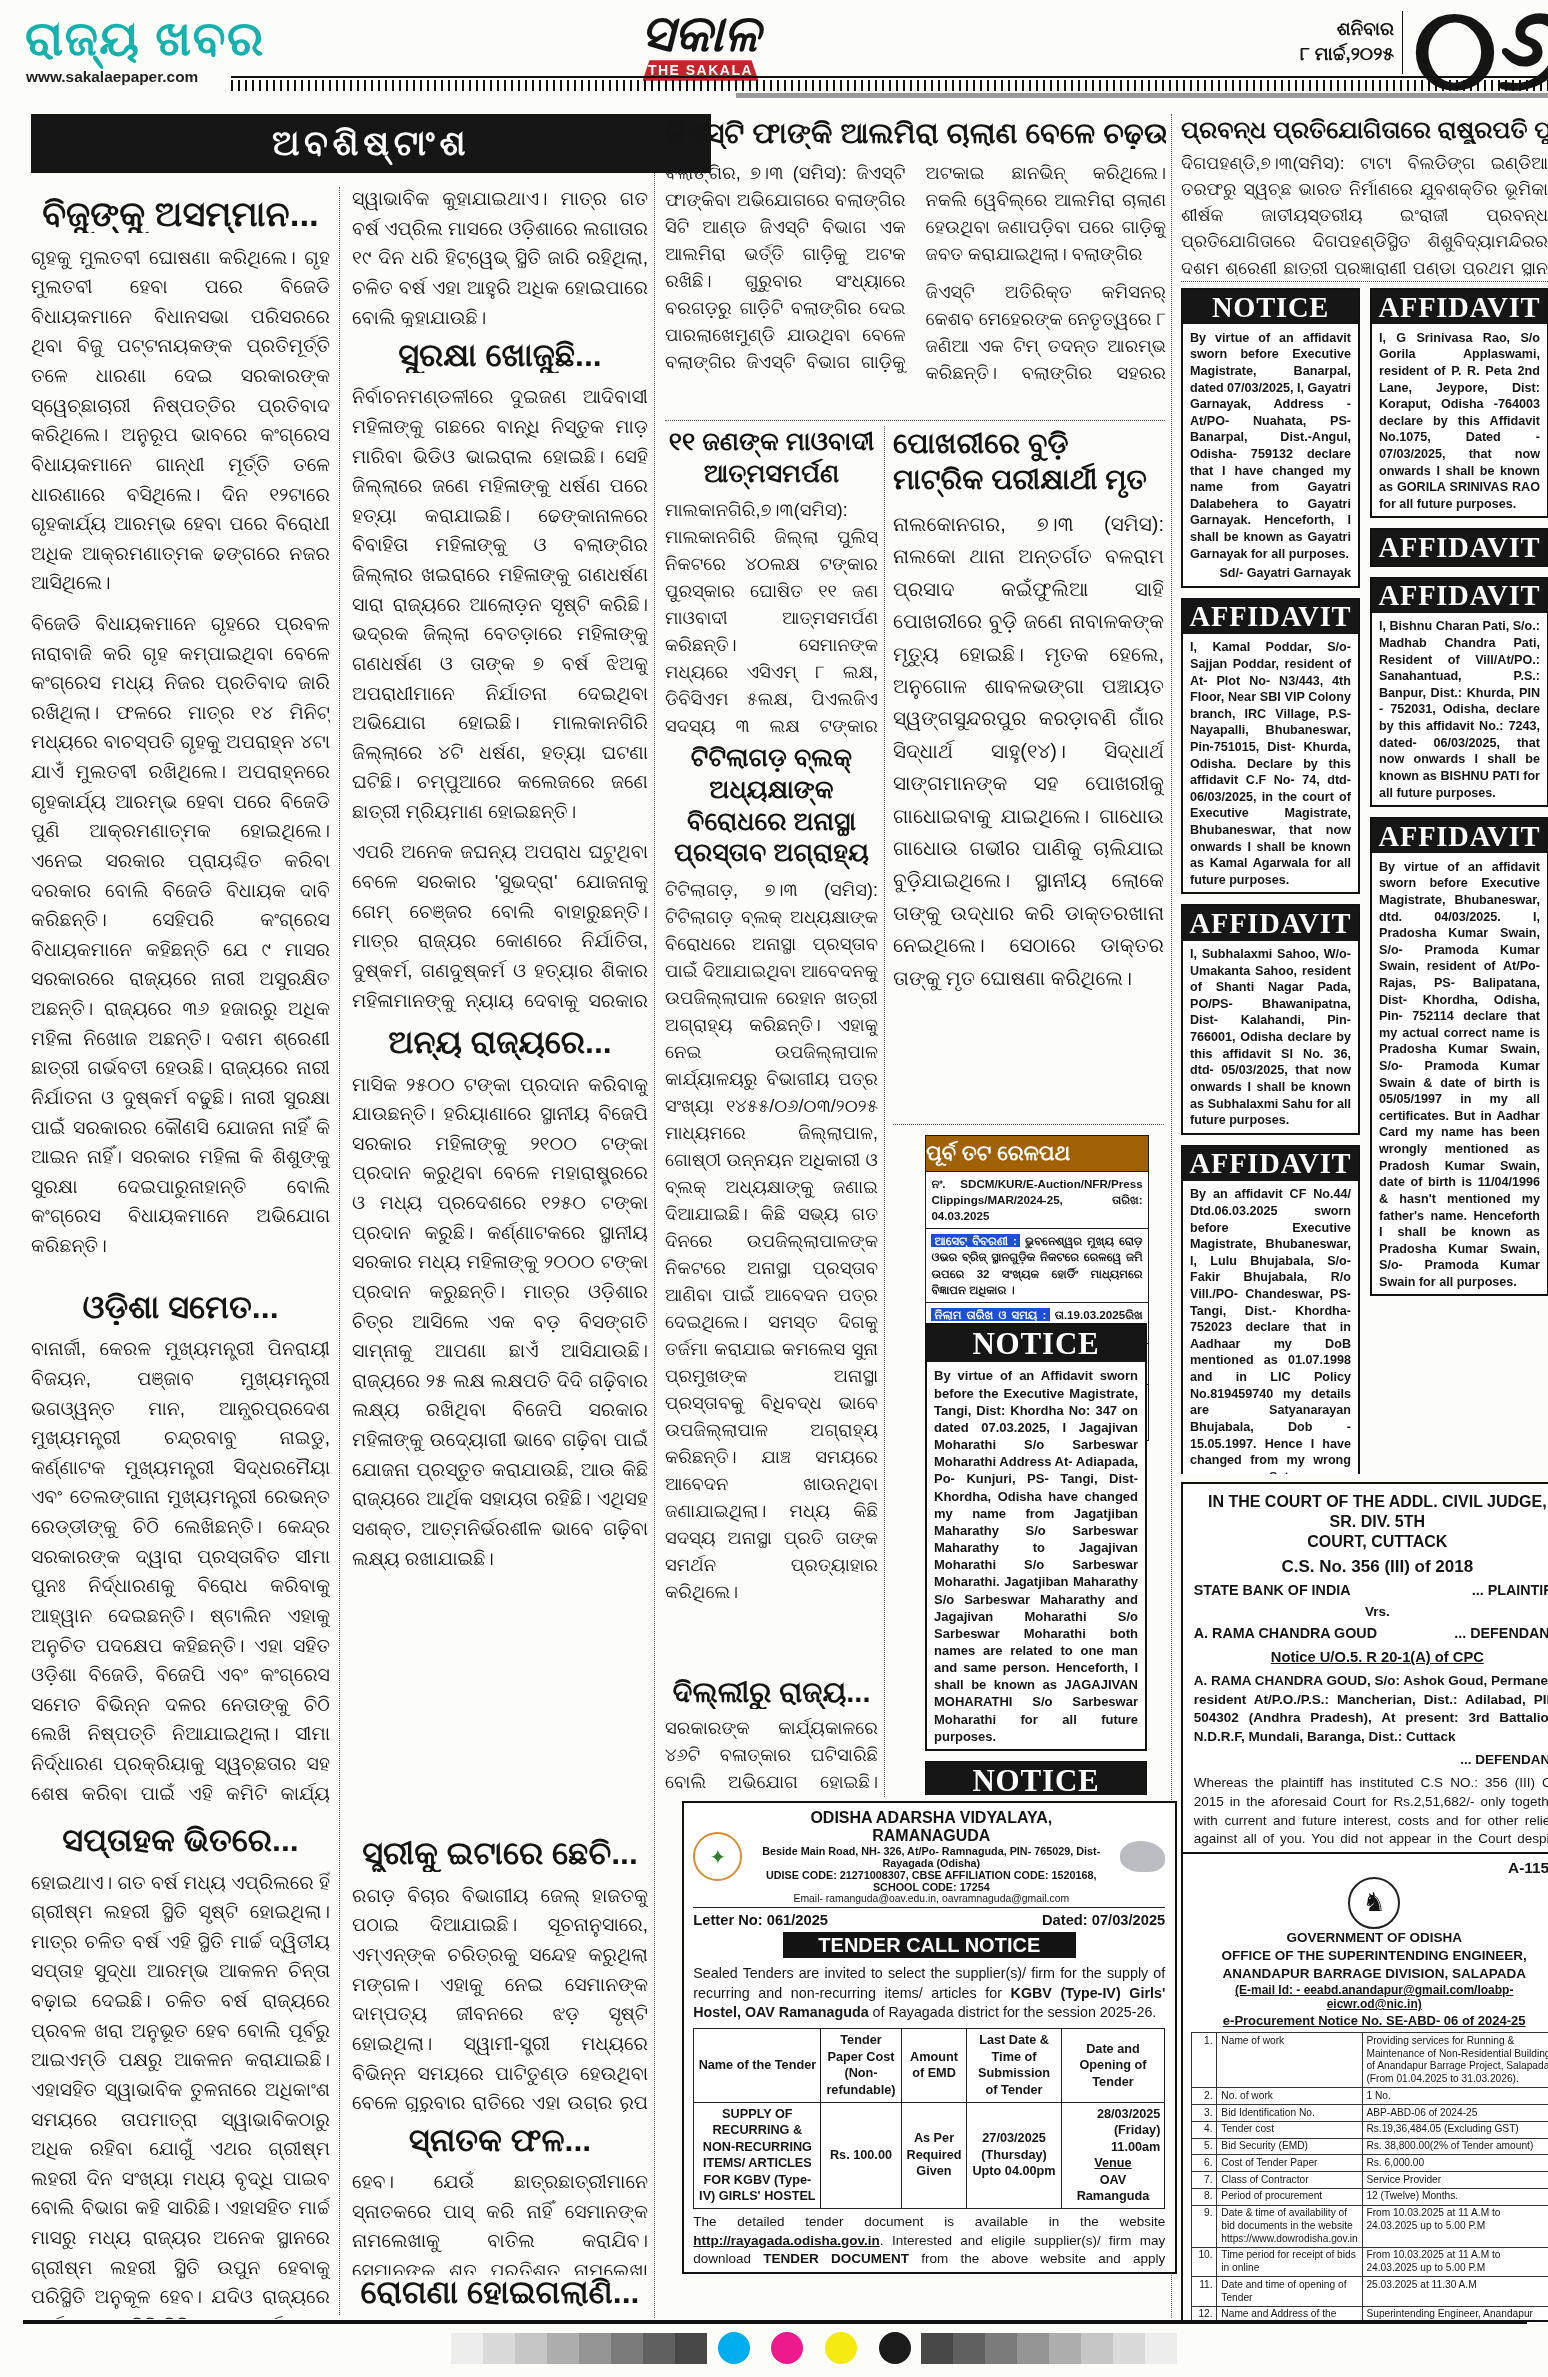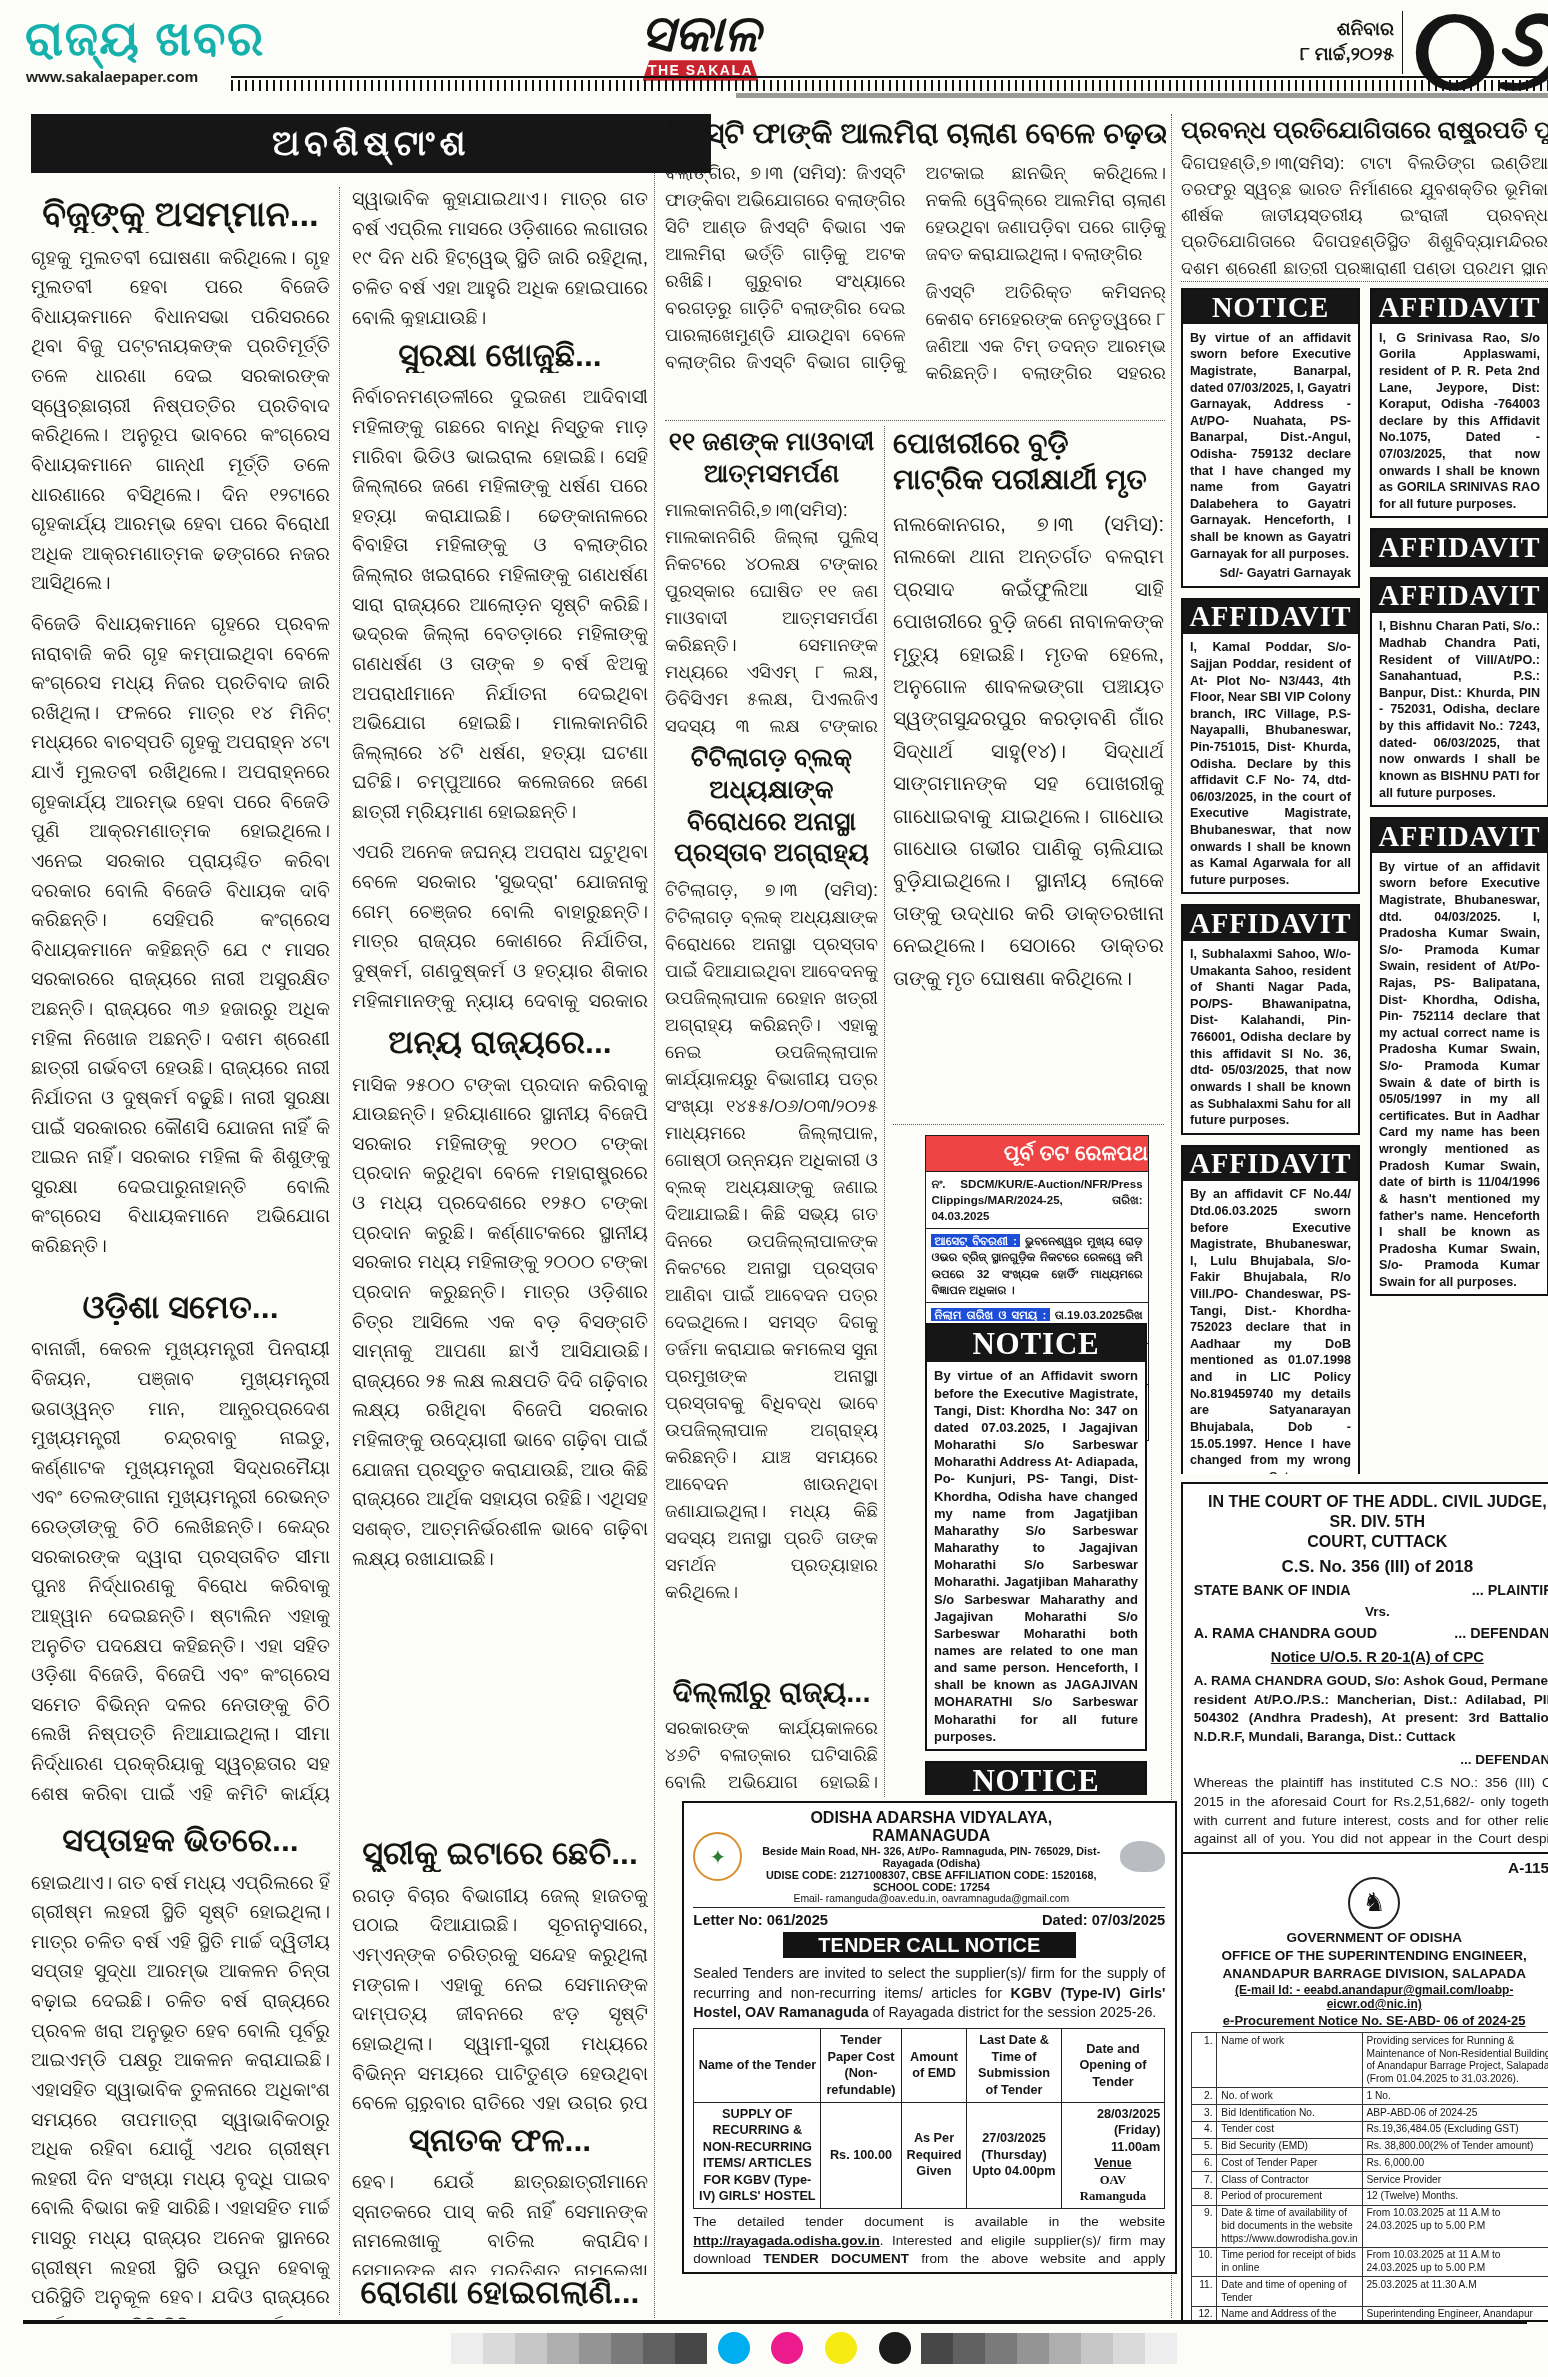--- a/index.html
+++ b/index.html
@@ -30,21 +30,21 @@
   .subhead{font-weight:bold;text-align:center;font-size:32px;line-height:1.1;
            margin:10.8px 0 9.3px;white-space:nowrap;overflow:hidden;flex:0 0 auto;}
   .push{margin-top:auto;}
   .banner{background:#161616;color:#fff;font-size:35px;font-weight:bold;text-align:center;
           letter-spacing:4.6px;display:flex;align-items:center;justify-content:center;}
   .bighead{font-weight:bold;font-size:29px;line-height:1.12;white-space:nowrap;overflow:hidden;}
   .midhead{font-weight:bold;font-size:25.4px;line-height:1.25;}
   .twocol{column-count:2;column-gap:20px;}
   
   .rail{border:1.5px solid #1d1d1d;background:#fff;font-weight:bold;}
-  .rail-head{background:#ef4444;color:#fff;font-size:21px;text-align:right;padding:5.4px 0;font-weight:bold;}
+  .rail-head{background:#a16207;color:#fff;font-size:21px;text-align:left;padding:5.4px 0;font-weight:bold;}
   .rail-row{border-top:1.5px solid #1d1d1d;padding:3.9px 5.4px;font-size:11.6px;line-height:1.4;text-align:justify;}
   .rail-lab{background:#1d4ed8;color:#fff;padding:0 3.1px;}
   .rail-center{text-align:center;}
   .rail-last{display:flex;justify-content:space-between;align-items:flex-end;}
   .pr{border:1.5px solid #1d1d1d;padding:0.8px 4.6px;font-size:10.8px;}
   .rail-sign{text-align:right;line-height:1.35;}
   
   .nstack{display:flex;flex-direction:column;overflow:hidden;}
   .nbox{border:2.3px solid #111;background:#fff;margin-bottom:10px;flex:0 0 auto;}
   .nhead{background:#161616;color:#fff;font-family:"Liberation Serif",serif;font-weight:bold;
@@ -436,21 +436,21 @@
           <td class="oh" style="width:22%;">Date and Opening of Tender</td>
         </tr>
         <tr>
           <td>SUPPLY OF RECURRING &amp; NON-RECURRING ITEMS/ ARTICLES FOR KGBV (Type-IV) GIRLS' HOSTEL</td>
           <td>Rs. 100.00</td>
           <td>As Per Required Given</td>
           <td>27/03/2025 (Thursday) Upto 04.00pm</td>
           <td>
             <span style="display:block;text-align:right;">28/03/2025 (Friday) 11.00am</span>
             <span class="venue" style="display:block;">Venue</span>
-            <span style="display:block;font-family:Liberation Serif, serif;">OAV Ramanguda</span>
+            <span style="display:block;">OAV Ramanguda</span>
           </td>
         </tr>
       </tbody>
     </table>
     <div class="oav-foot">
       <span>The detailed tender document is available in the website </span><span class="u">http://rayagada.odisha.gov.in</span><span>. Interested and eligile supplier(s)/ firm may download </span><span class="b">TENDER DOCUMENT</span><span> from the above website and apply accordingly. Corrigendum/ addendum, if required, will be uploaded in the above website. The Tender Inviting Authority reserves the right to accept/ reject any full or part/ all bid/ cancel the entire selection process at any stage without assigning any reason thereof. The tenderer must fulfil the terms and conditions given in the document.</span>
     </div>
 
   </div>
 

